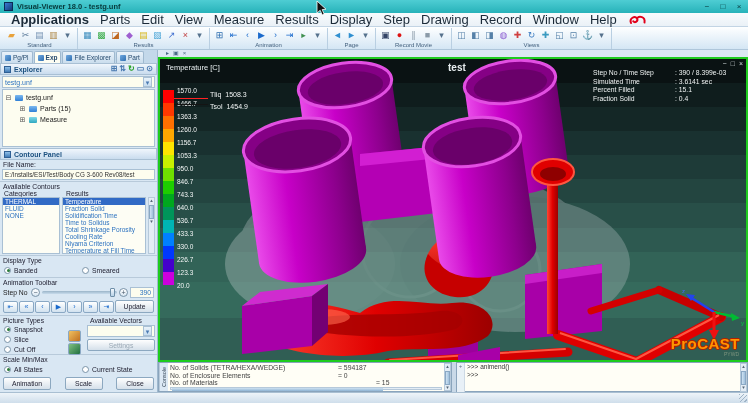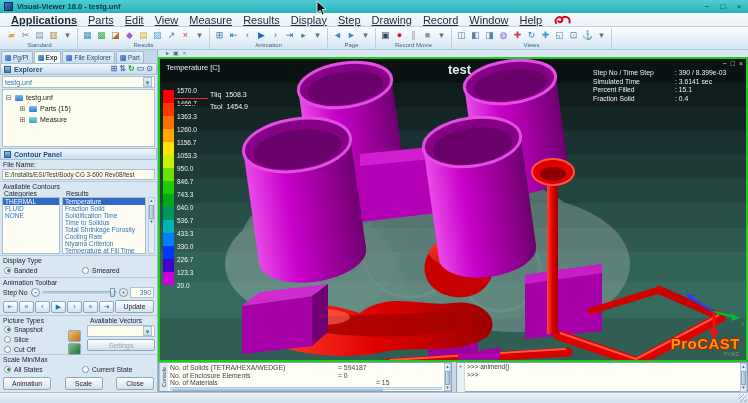--- a/index.html
+++ b/index.html
@@ -11,21 +11,21 @@
     background:linear-gradient(#4ecdd3,#27b2b9); display:flex; align-items:center; padding:0 4px; }
   .appico { width:9px; height:9px; background:linear-gradient(135deg,#3a7bd5,#123c78); border:1px solid #0b2b55; margin-right:4px; }
   .title { font-size:7.5px; color:#07393b; font-weight:bold; }
   .winbtns { margin-left:auto; display:flex; gap:6px; }
   .wb { font-size:8px; color:#06393c; width:10px; text-align:center; cursor:default; }
 
   
   .menubar { position:absolute; left:0; top:13px; width:748px; height:14px; background:linear-gradient(#f8fbfd,#eaf1f7);
     border-bottom:1px solid #c2d4e4; display:flex; align-items:center; padding:0 6px; }
   .menus { display:flex; gap:1px; }
-  .mi { padding:1px 5px; font-size:11px; color:#1b2a38;text-decoration:underline; }
+  .mi { padding:1px 5px; font-size:13px; color:#1b2a38; }
   .menus .mi:first-child { font-weight:bold; }
   .search { margin-left:auto; display:flex; align-items:center; background:#fff; border:1px solid #a9bfd2; width:118px; height:11px; padding:0 3px; }
   .search input { border:none; outline:none; flex:1; font-size:7px; color:#333; background:transparent; }
   .mag { width:6px; height:6px; border:1.2px solid #6b7f92; border-radius:50%; position:relative; flex:none; }
   .mag::after { content:""; position:absolute; width:4px; height:1.3px; background:#6b7f92; right:-3.4px; bottom:-1.4px; transform:rotate(45deg); }
   .esilogo { margin-left:6px; }
 
   
   .toolbar { position:absolute; left:0; top:27px; width:748px; height:23px;
     background:linear-gradient(#feffff,#d4e6f4); border-bottom:1px solid #aec6da; display:flex; padding:1px 2px 0 2px; }
@@ -113,21 +113,21 @@
   .btnrow .btn { width:38px; }
 
   
   #dock-strip { position:absolute; left:158px; top:50px; width:590px; height:7px; background:#dbe8f3; display:flex; gap:4px; padding:0 0 0 8px; }
   .dk { font-size:6px; line-height:7px; color:#4a6a86; }
   #viewport { position:absolute; left:158px; top:57px; width:590px; height:305px; border:2px solid #1ecb1e;
     background:linear-gradient(180deg,#0a1213 0%,#0a1213 8%,#0f1d1d 8%,#0f1d1d 16%,#142726 16%,#142726 24%,#193130 24%,#193130 32%,#1e3b38 32%,#1e3b38 40%,#234540 40%,#234540 48%,#284f48 48%,#284f48 56%,#2d5950 56%,#2d5950 64%,#326357 64%,#326357 74%,#356a5c 74%,#356a5c 86%,#305e54 86%,#305e54 100%);
     overflow:hidden; }
   #scene { position:absolute; left:0; top:0; }
   .vp-title-left { position:absolute; left:6px; top:4px; font-size:7.5px; color:#e8eef0; }
-  .vp-title-center { position:absolute; left:288px; top:3px; font-size:13px; color:#e8eef0; font-weight:bold; }
+  .vp-title-center { position:absolute; left:288px; top:3px; font-size:10px; color:#e8eef0; font-weight:bold; }
   .vp-controls { position:absolute; right:3px; top:1px; display:flex; gap:4px; }
   .vpc { color:#d5dde0; font-size:7px; line-height:8px; }
   .vp-info { position:absolute; right:3px; top:10px; width:150px; }
   .inforow { display:flex; font-size:6.8px; line-height:8.5px; color:#eef2f2; }
   .inforow .il { width:82px; }
   .legend { position:absolute; left:3px; top:25px; width:110px; height:230px; }
   .bands { position:absolute; left:0; top:6px; width:11px; display:flex; flex-direction:column; }
   .band { width:11px; height:13px; }
   .ticks { position:absolute; left:14px; top:0; }
   .tick { height:13px; line-height:13px; font-size:6.5px; color:#f2f5f5; }

